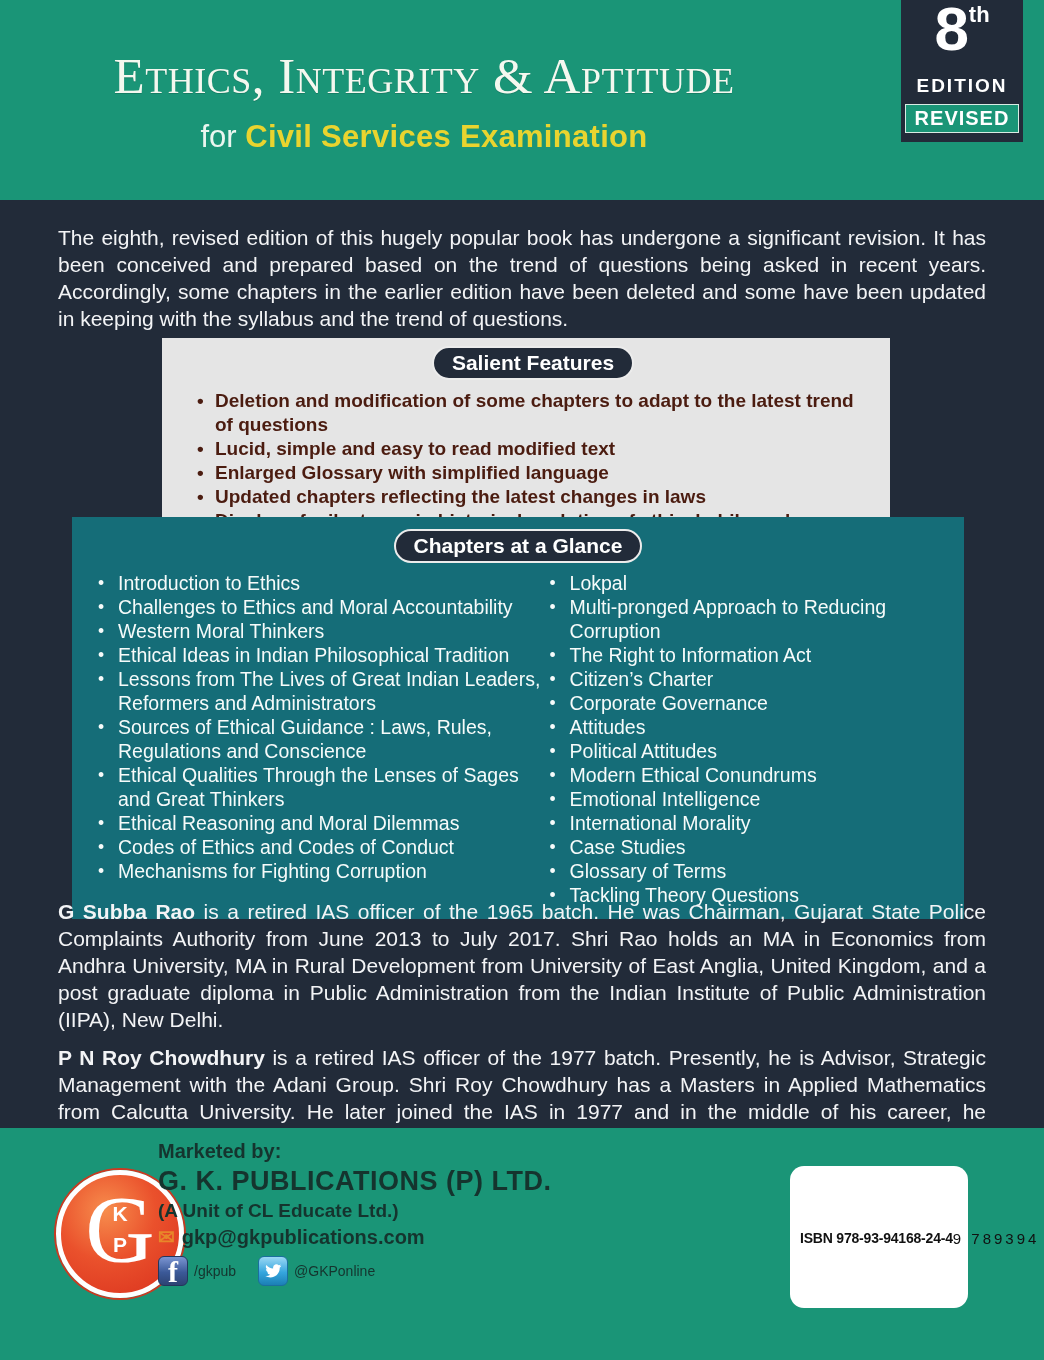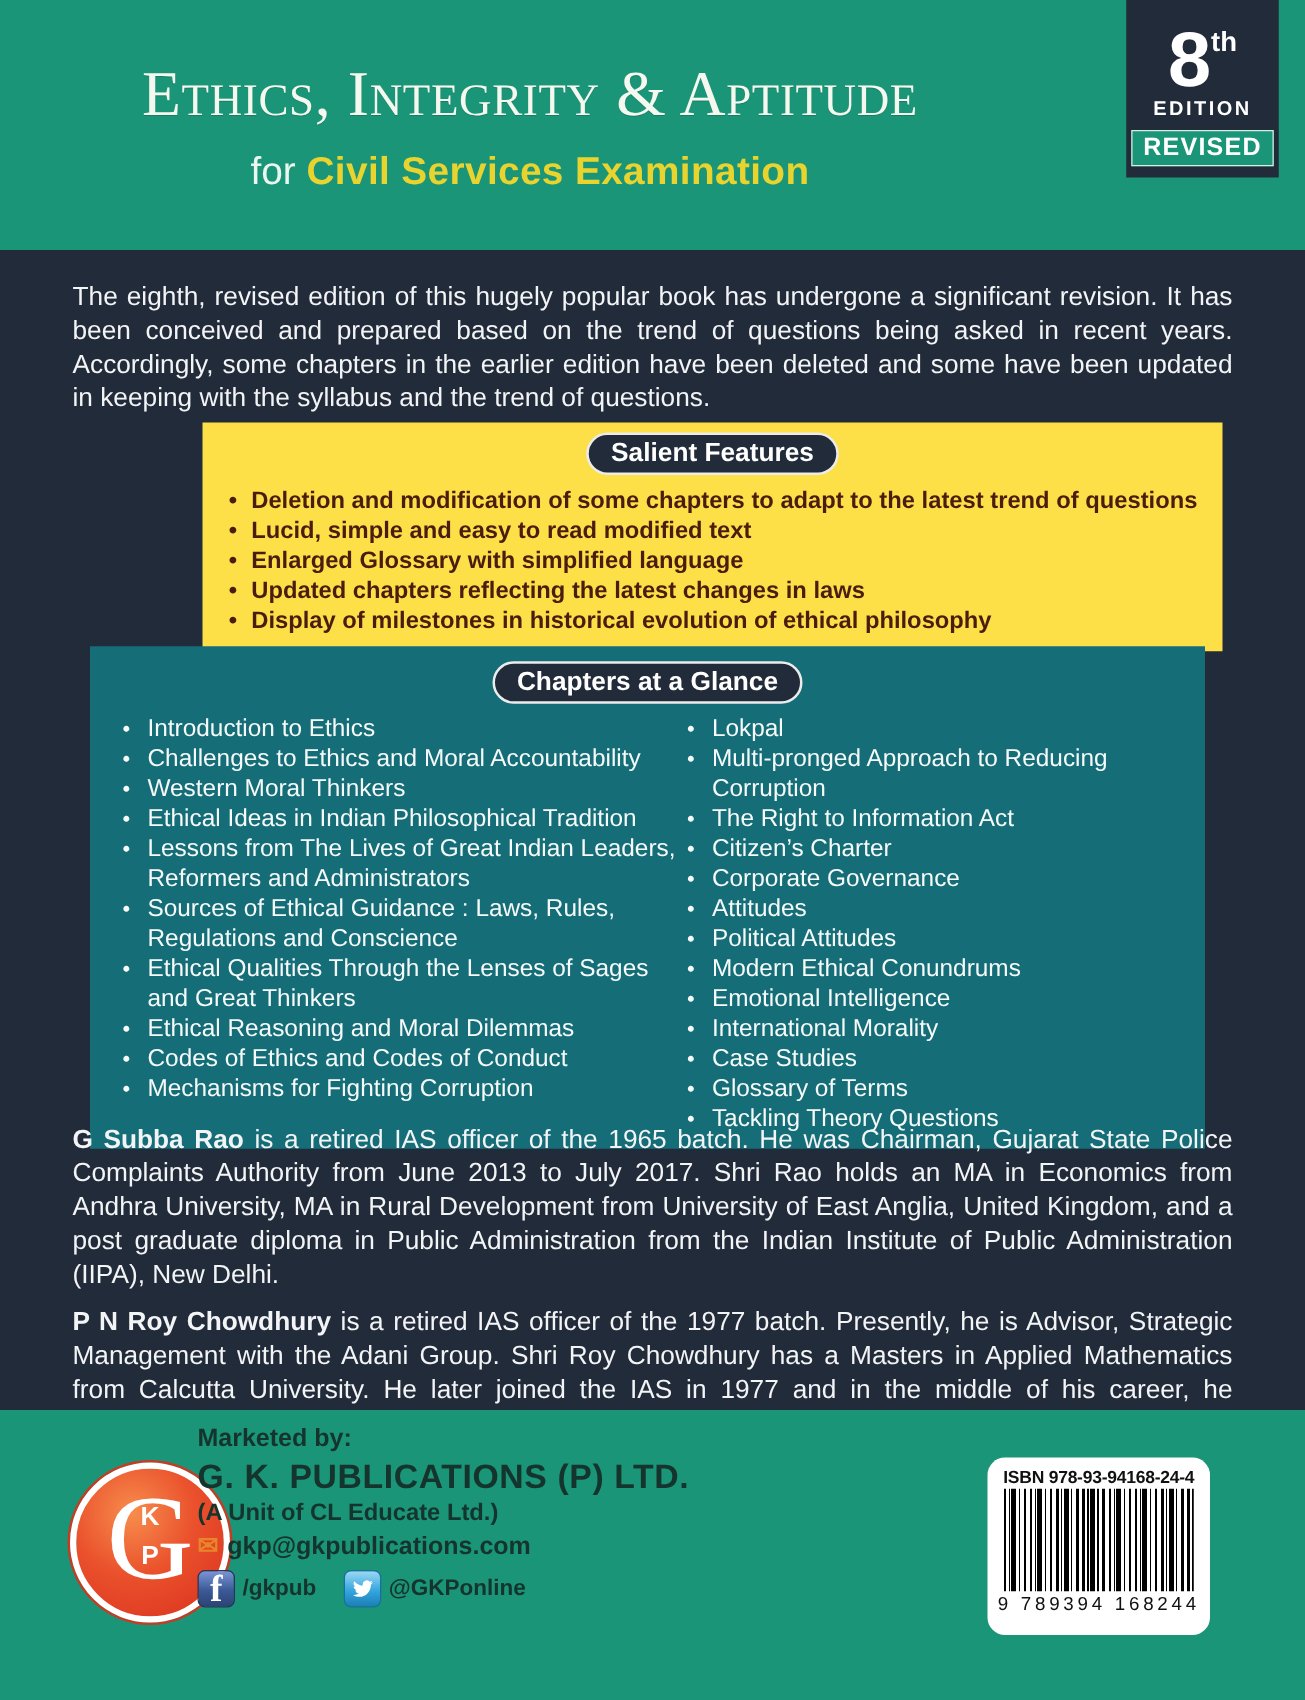--- a/index.html
+++ b/index.html
@@ -19,41 +19,41 @@
   .book-subtitle{margin-top:16px;font-size:31px;line-height:1.1;}
   .sub-for{color:#eaf6ef;font-weight:400;}
   .sub-main{color:#e9d42f;font-weight:bold;letter-spacing:0.3px;}
   .edition-badge{
     position:absolute;right:69px;top:0;width:122px;height:142px;
     background:#222b39;display:flex;flex-direction:column;align-items:center;justify-content:flex-end;
     padding-bottom:9px;box-sizing:border-box;
   }
   .ed-num{color:#fff;font-size:62px;font-weight:bold;line-height:.9;}
   .ed-suffix{font-size:22px;vertical-align:28px;font-weight:bold;}
-  .ed-label{color:#fff;font-size:16px;font-weight:bold;letter-spacing:2px;margin-top:2px;}
+  .ed-label{color:#fff;font-size:19px;font-weight:bold;letter-spacing:2px;margin-top:18px;}
   .ed-revised{
     margin-top:7px;background:#1a9577;border:1px solid #d8ece4;color:#ffffff;
     font-size:20px;font-weight:bold;padding:2px 9px;letter-spacing:1px;
   }
   
   .intro{
     position:absolute;left:58px;top:224px;width:928px;
     color:#f3f4f6;font-size:21px;line-height:27px;
     text-align:justify;
   }
   
   .pill{
     display:table;margin:0 auto;background:#222b39;color:#fff;
     border:2px solid #ececec;border-radius:22px;
     font-size:21px;font-weight:bold;padding:3px 18px;line-height:1.15;
   }
   
   .salient{
-    position:absolute;left:162px;top:338px;width:816px;box-sizing:border-box;
-    background:#fde047;padding:8px 14px 12px 14px;
+    position:absolute;left:162px;top:338px;width:728px;box-sizing:border-box;
+    background:#e5e5e5;padding:8px 14px 12px 28px;
   }
   .salient ul{list-style:none;margin:9px 0 0 0;padding:0;}
   .salient li{
     position:relative;padding-left:25px;color:#4b1c10;font-size:19px;
     font-weight:600;line-height:24px;
   }
   .salient li::before{content:"•";position:absolute;left:7px;top:0;}
   
   .chapters{
     position:absolute;left:72px;top:517px;width:892px;box-sizing:border-box;
@@ -108,26 +108,26 @@
     display:flex;align-items:flex-end;justify-content:center;line-height:0.82;overflow:hidden;
     border:1px solid #24365c;box-sizing:border-box;
   }
   .tw-badge{
     width:30px;height:30px;border-radius:6px;margin:0 6px 0 22px;
     background:linear-gradient(#9bd8f4 0%,#35a6de 55%,#1b7fb5 100%);
     display:flex;align-items:center;justify-content:center;
     border:1px solid #1b6f9e;box-sizing:border-box;
   }
   .tw-badge svg{width:20px;height:20px;fill:#fff;}
-  .social .handle{font-size:18px;font-weight:bold;color:#15342e;}
+  .social .handle{font-size:14px;font-weight:normal;color:#15342e;}
   
   .barcode{
     position:absolute;left:790px;top:38px;width:178px;height:142px;box-sizing:border-box;
     background:#fff;border-radius:14px;padding:7px 10px 6px 10px;
-    display:flex;flex-direction:column;align-items:center;
+    display:flex;flex-direction:row;align-items:center;
   }
   .isbn-label{font-size:14px;font-weight:bold;color:#111;letter-spacing:-0.2px;white-space:nowrap;}
   .bars{
     width:152px;height:82px;margin-top:2px;
     background:repeating-linear-gradient(90deg,
       #000 0 2px,#fff 2px 4px,#000 4px 5px,#fff 5px 6px,
       #000 6px 10px,#fff 10px 12px,#000 12px 13px,#fff 13px 16px,
       #000 16px 18px,#fff 18px 21px);
   }
   .isbn-digits{font-size:15px;color:#111;letter-spacing:3px;margin-top:2px;white-space:nowrap;}

